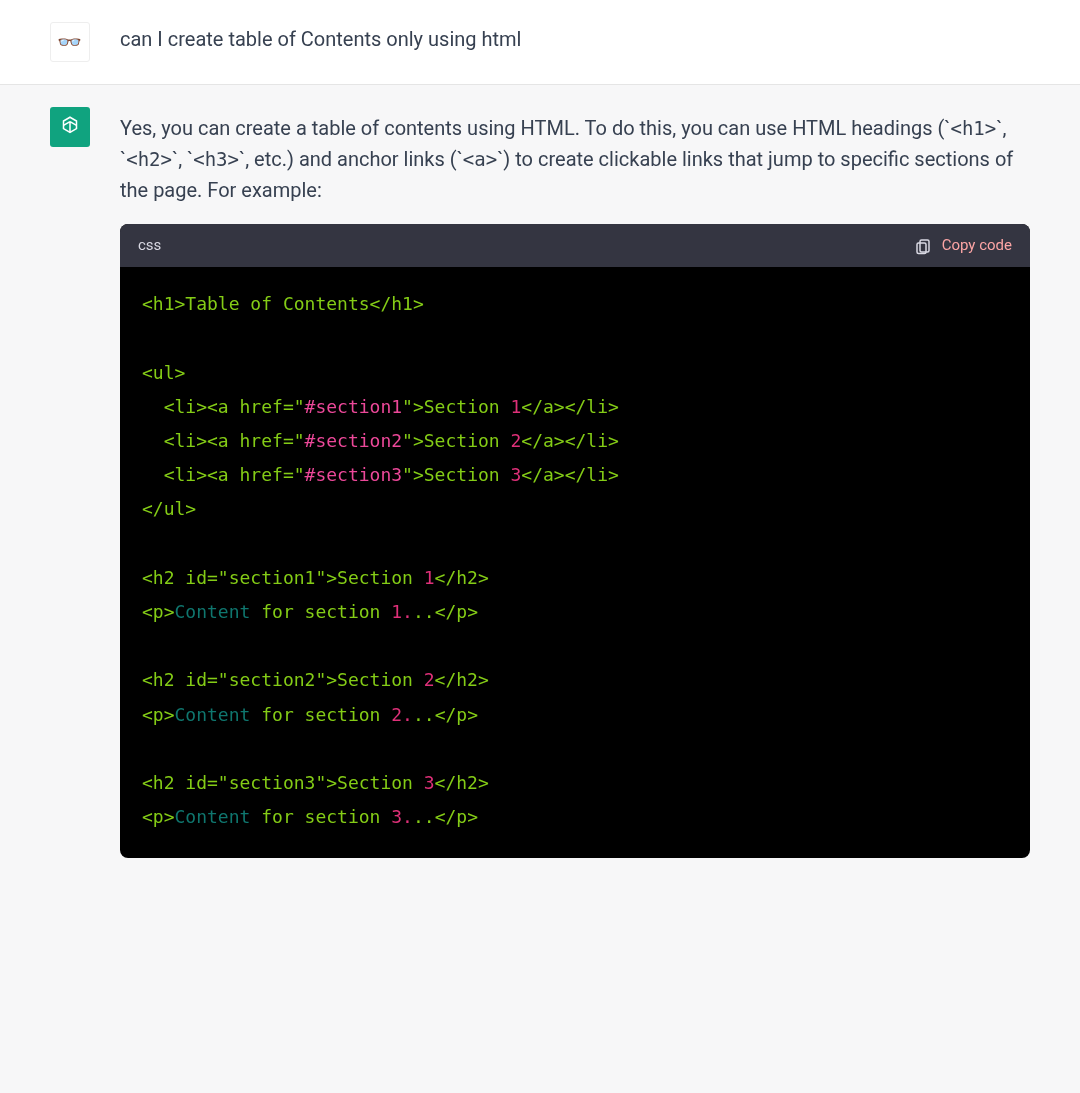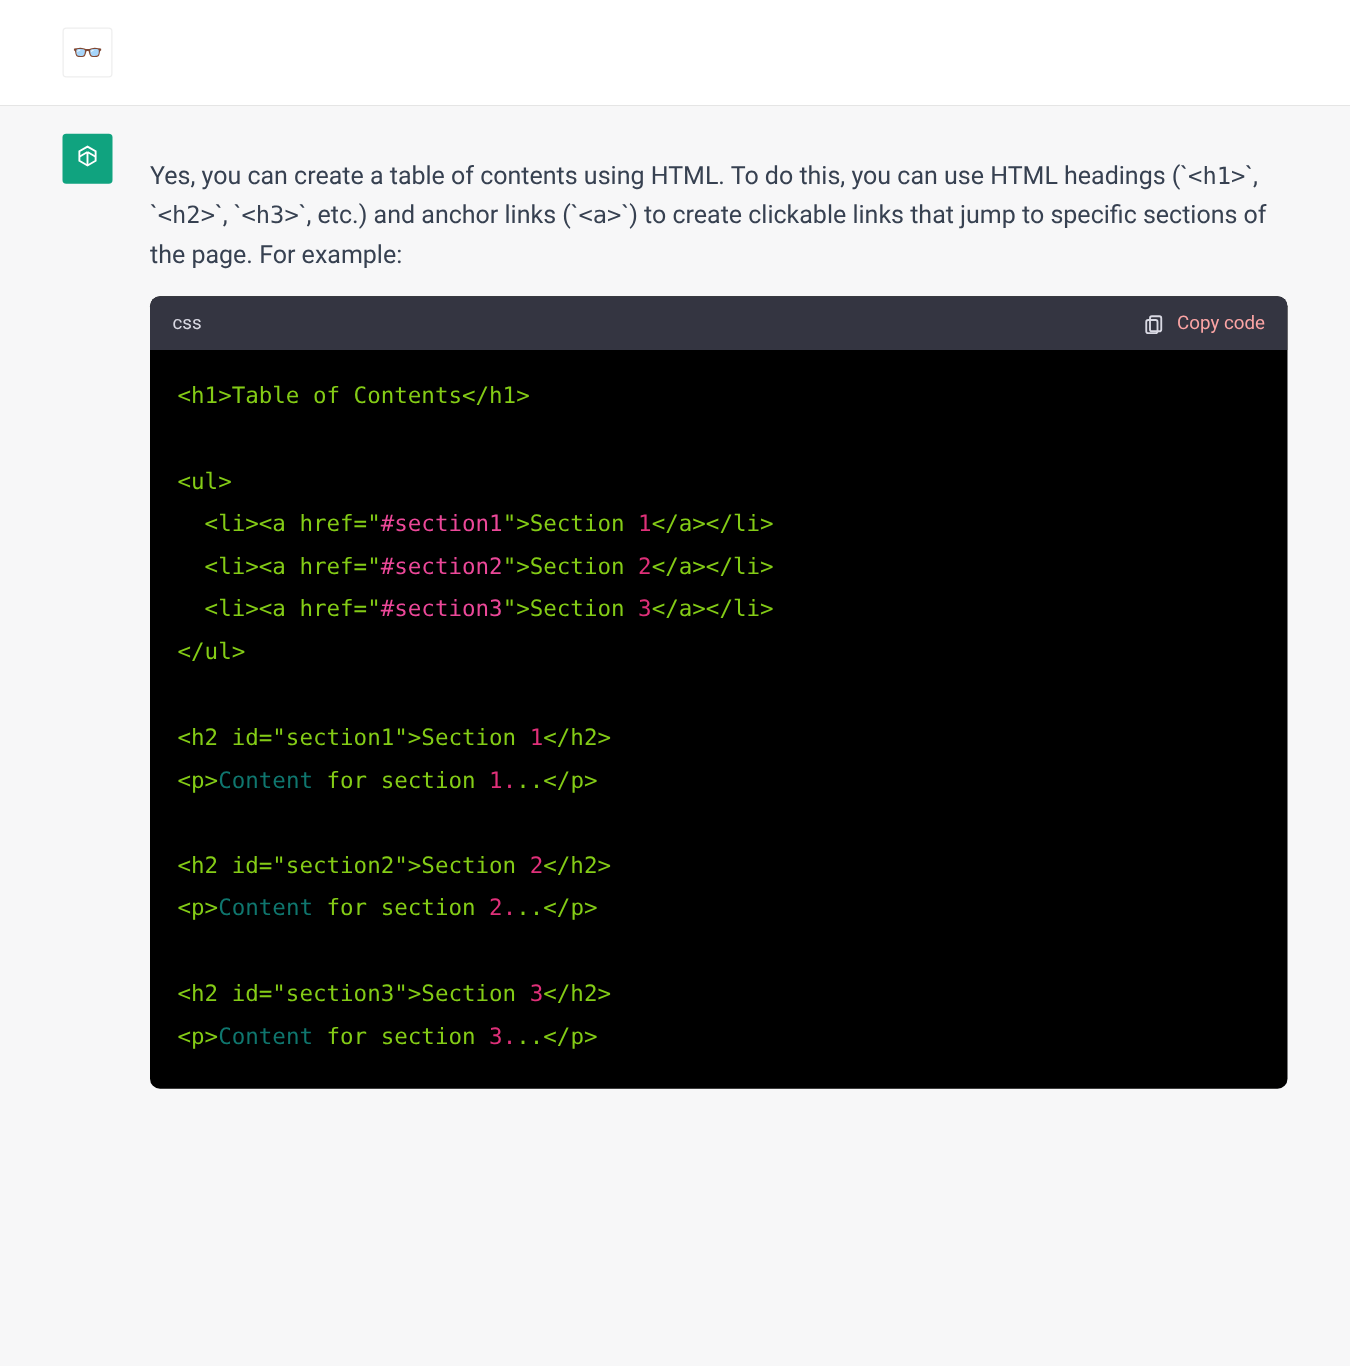--- a/index.html
+++ b/index.html
@@ -41,21 +41,21 @@
     color: #fff;
   }
   .avatar.ai-av svg { width: 26px; height: 26px; }
   .content {
     flex: 1;
     font-size: 20px;
     line-height: 1.55;
     color: #374151;
     padding-top: 2px;
   }
-  .content p { margin: 16px 0 16px 0; }
+  .content p { margin: 4px 0 16px 0; }
   .inline-code {
     font-family: ui-monospace, SFMono-Regular, Menlo, Consolas, monospace;
     font-size: 0.95em;
   }
   .code-card {
     background: #000;
     border-radius: 8px;
     overflow: hidden;
     margin: 18px 0 28px 0;
   }
@@ -90,20 +90,21 @@
   .c-id     { color: #ec4899; } 
   .c-num    { color: #df3079; }
 </style>
 </head>
 <body>
 
 <div class="msg user">
   <div class="avatar user-av">
     <span>👓</span>
   </div>
+  <div class="content">can I create table of Contents only using html</div>
 </div>
 
 <div class="msg assistant">
   <div class="avatar ai-av">
     <svg viewBox="0 0 24 24" fill="none" stroke="#fff" stroke-width="1.4">
       <path d="M12 3l6 3.5v7L12 17l-6-3.5v-7L12 3z"></path>
       <path d="M12 7l6 3.5M12 7L6 10.5M12 7v10"></path>
     </svg>
   </div>
   <div class="content">

